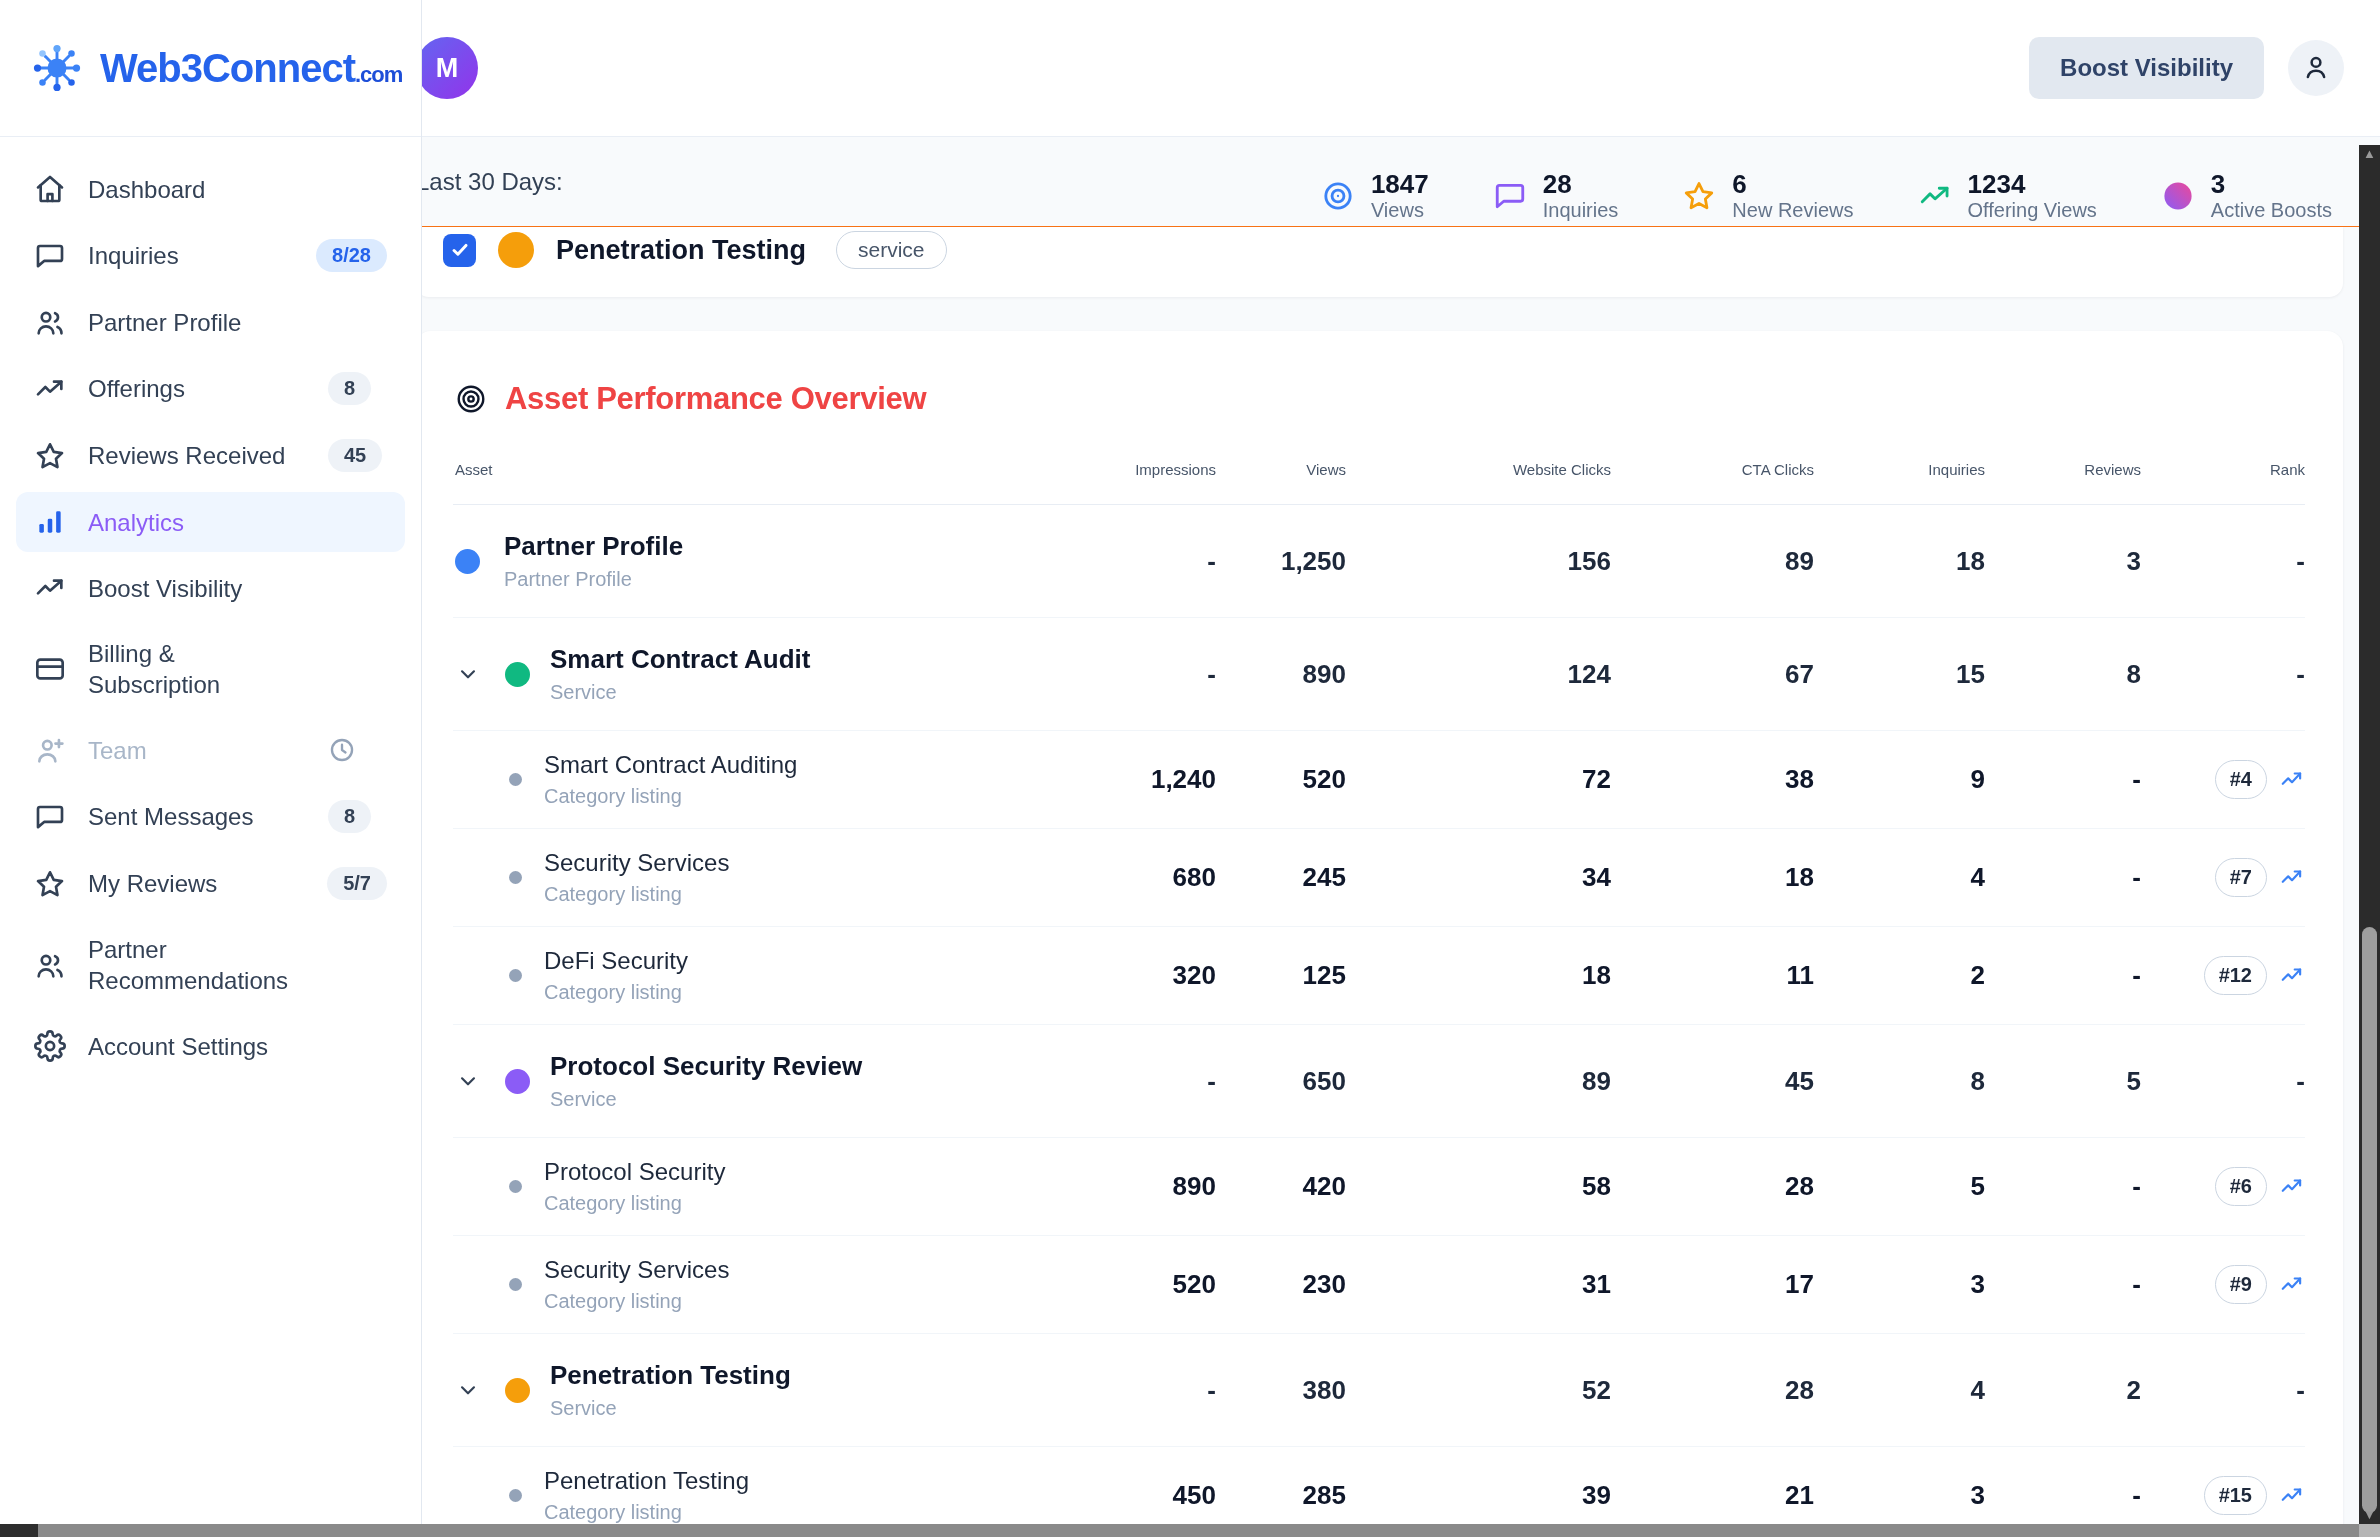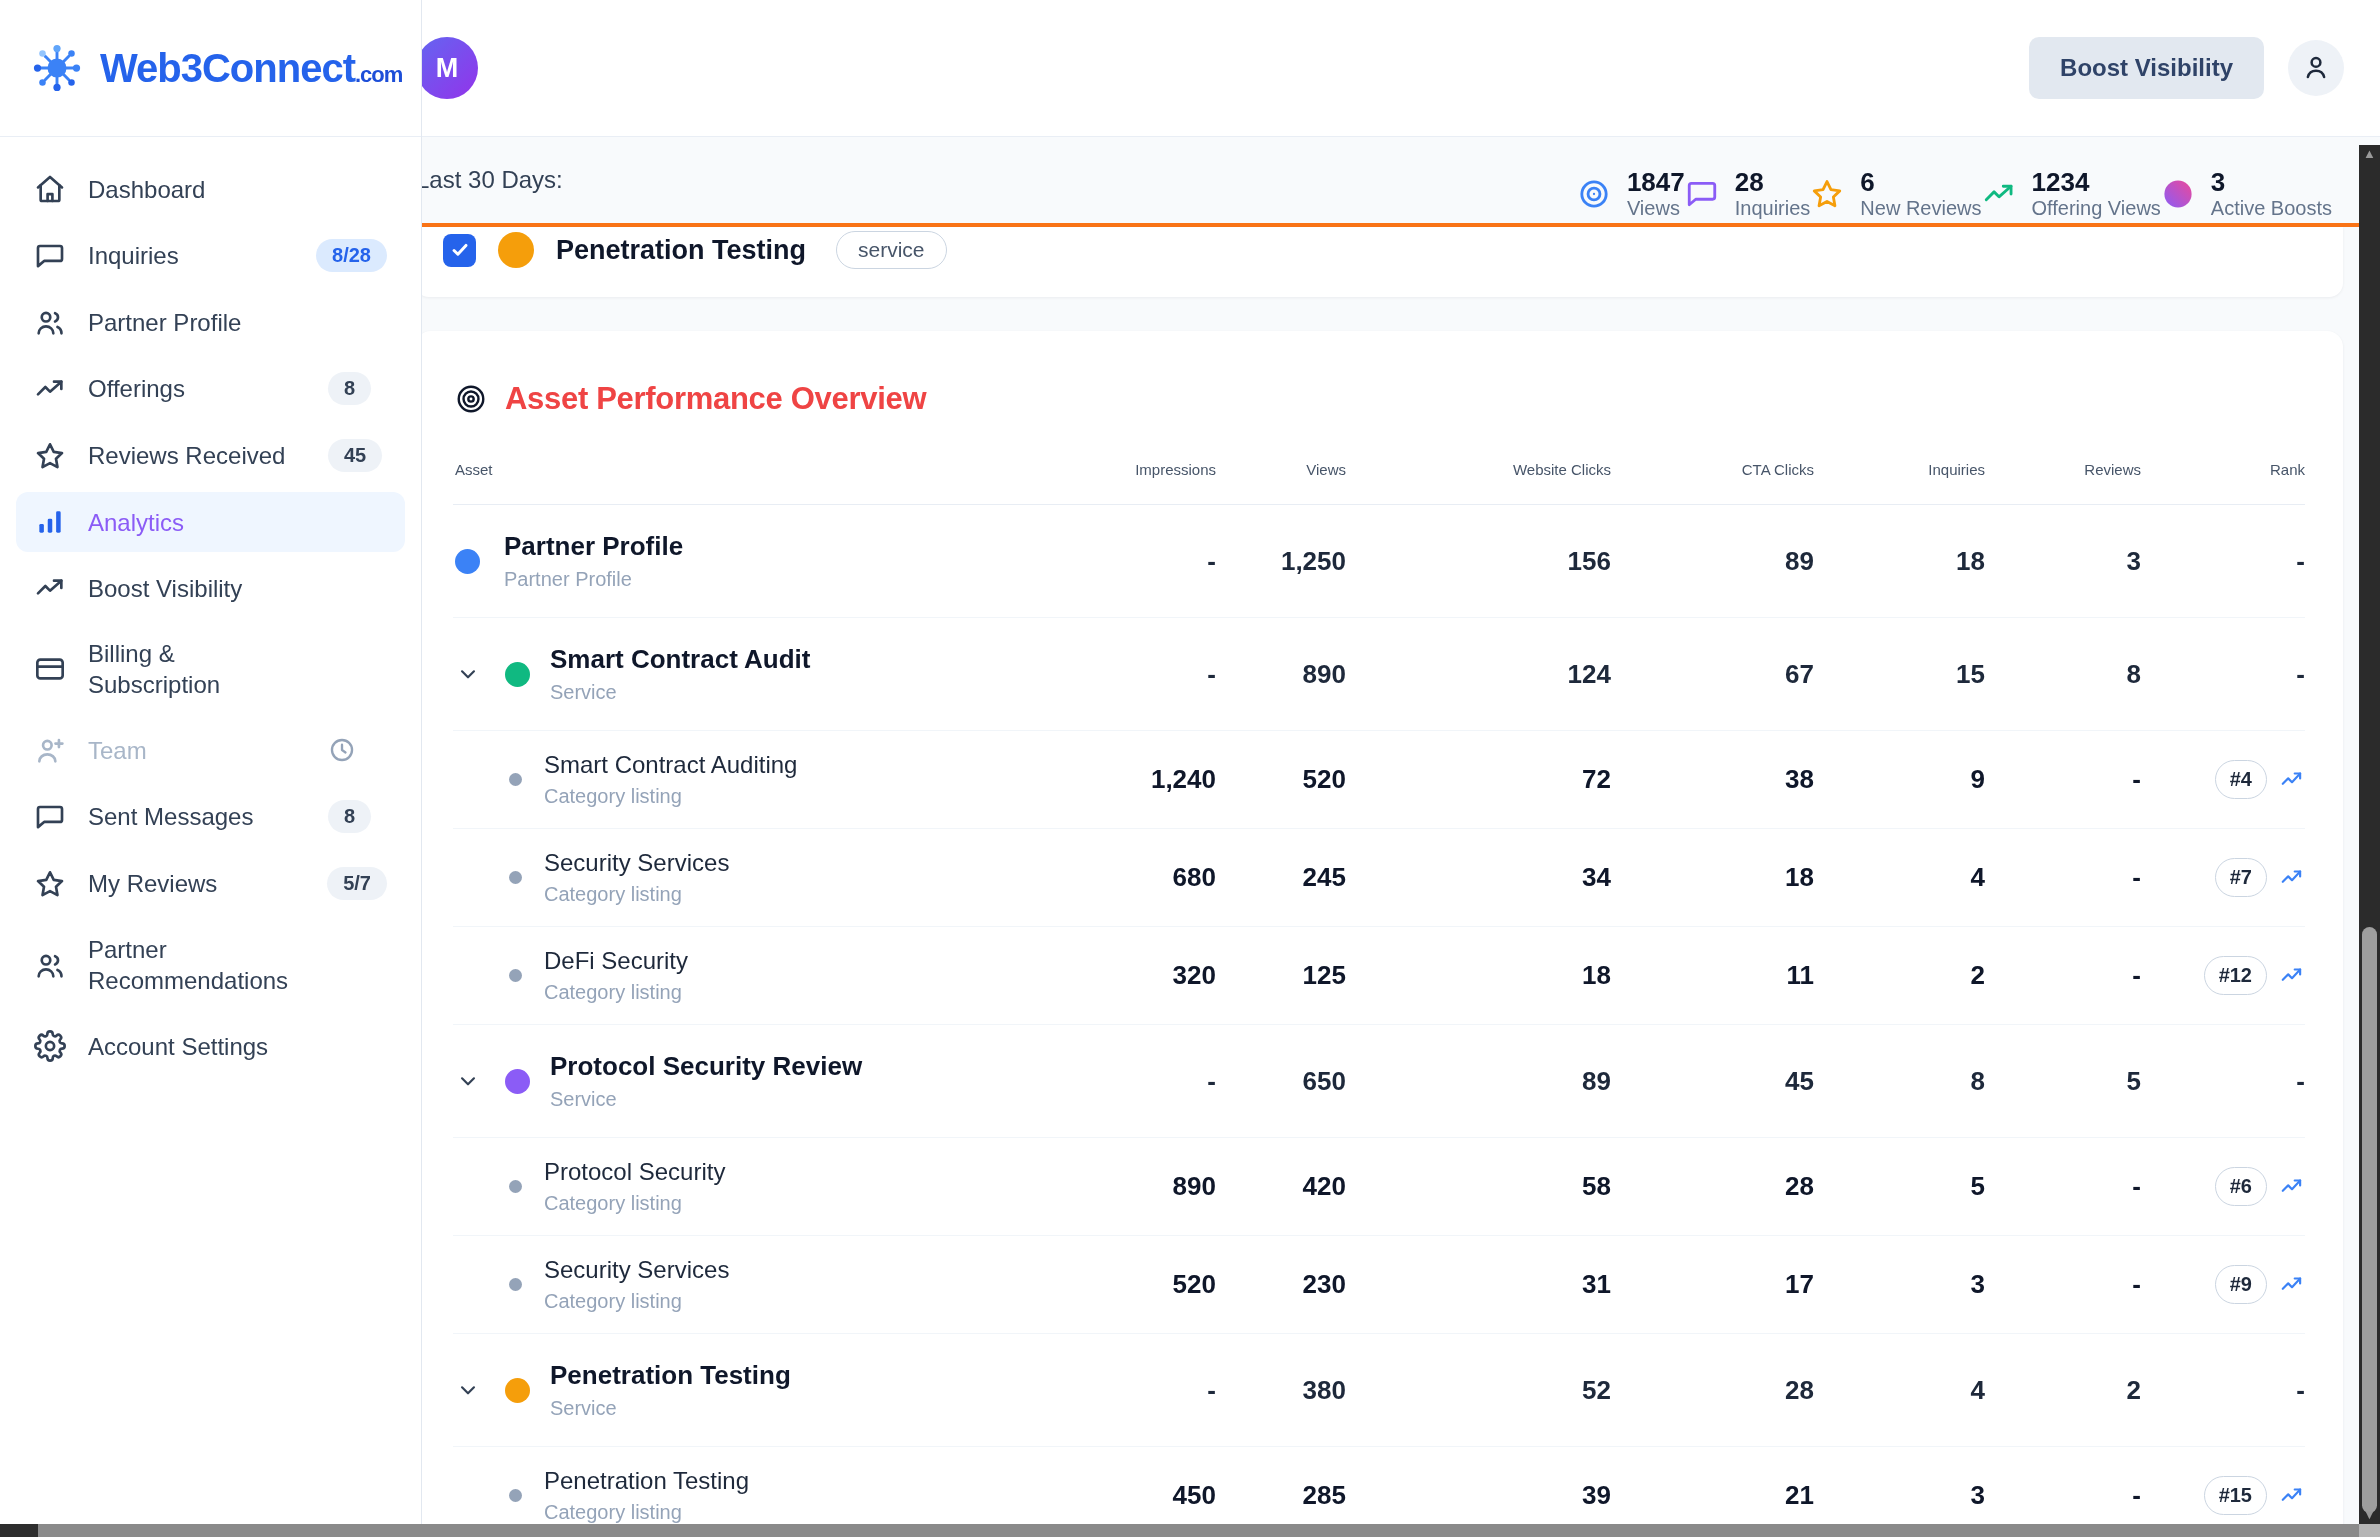--- a/index.html
+++ b/index.html
@@ -69,24 +69,24 @@
     font-family:inherit;
   }
   .account-btn {
     width:56px; height:56px; border-radius:50%; background:#eef2f7; border:none;
     display:flex; align-items:center; justify-content:center; color:#1e293b; cursor:pointer;
   }
   .account-btn svg { width:30px; height:30px; }
 
   .stats-bar {
     height:90px; display:flex; align-items:center; padding:0 36px;
-    border-bottom:4px solid #f97316; background:#f8fafc;
+    border-bottom:1px solid #f97316; background:#f8fafc;
   }
   .period { font-size:24px; font-weight:500; color:#334155; }
-  .stats { margin-left:auto; display:flex; align-items:flex-start; padding-right:12px;margin-top:28px; }
+  .stats { margin-left:auto; display:flex; align-items:flex-start; gap:64px; padding-right:12px;margin-top:28px; }
   .stat { display:flex; align-items:center; gap:16px; }
   .stat-ic { width:34px; height:34px; display:flex; }
   .stat-ic svg { width:34px; height:34px; }
   .stat-val { font-size:26px; font-weight:700; color:#0f172a; line-height:28px; }
   .stat-lbl { font-size:20px; color:#64748b; line-height:24px; white-space:nowrap; }
 
   .content { padding:0 37px 0 35px; }
 
   .partial-card {
     background:#ffffff; border-radius:0 0 14px 14px; height:70px; overflow:hidden;

